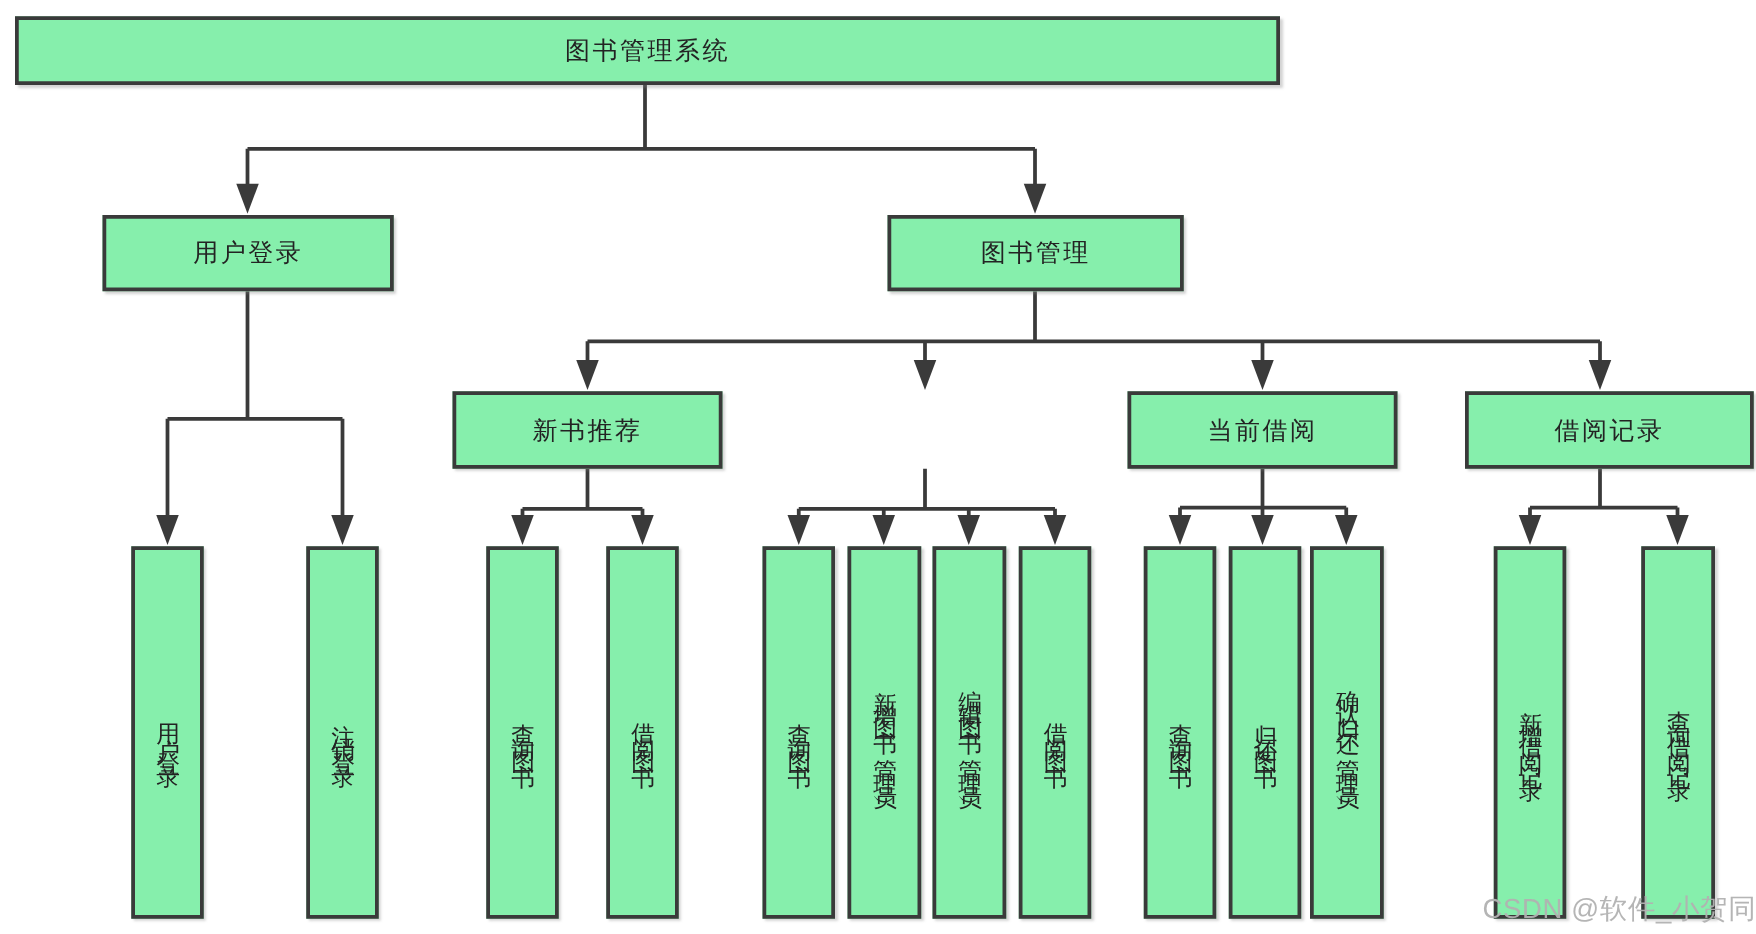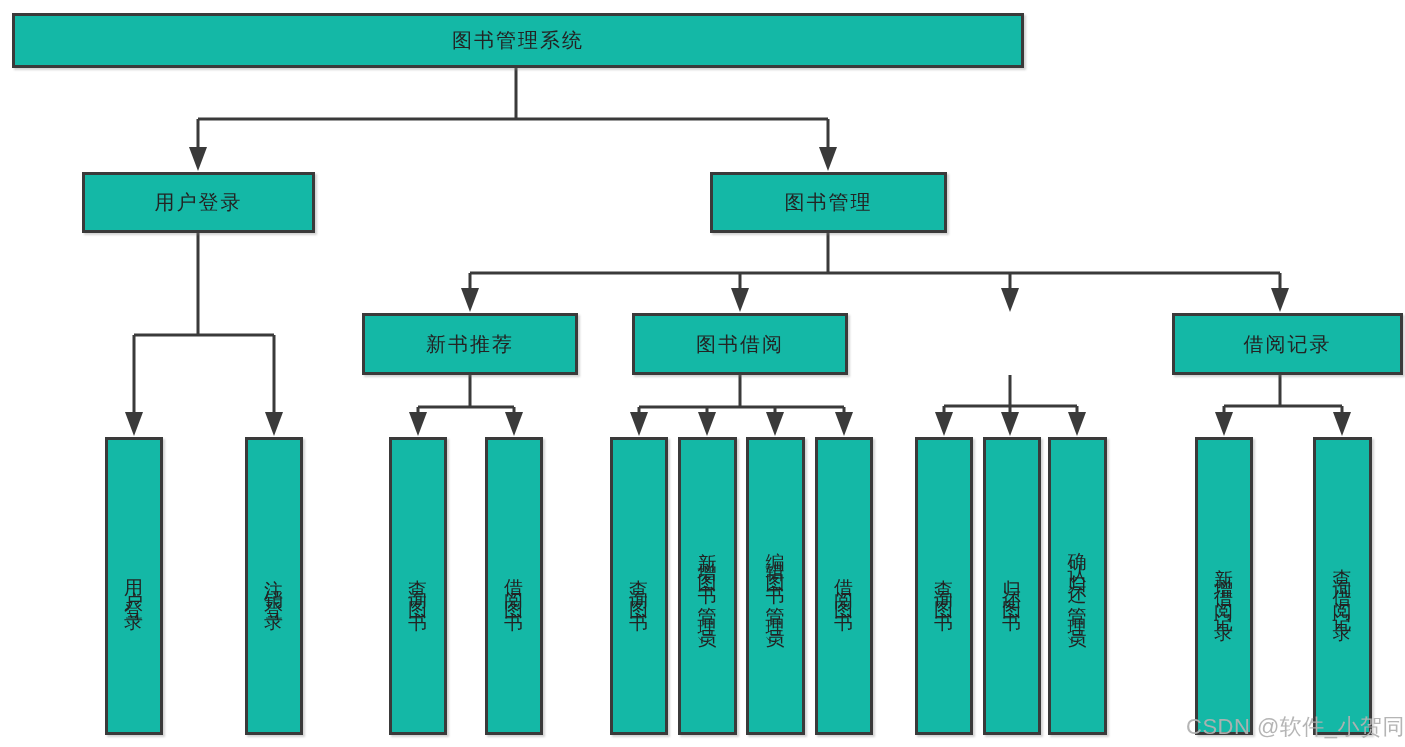--- a/index.html
+++ b/index.html
@@ -5,21 +5,21 @@
   html,body{margin:0;padding:0;}
   body{
     width:1405px;height:747px;position:relative;overflow:hidden;
     background:#ffffff;
     font-family:"Liberation Sans","DejaVu Sans",sans-serif;
   }
   #stage{position:absolute;inset:0;width:1405px;height:747px;}
   svg.connectors{position:absolute;left:0;top:0;z-index:1;}
   .box{
     position:absolute;box-sizing:border-box;z-index:2;
-    background:#14b8a6;border:3px solid #3a3a3a;
+    background:#86efac;border:3px solid #3a3a3a;
     display:flex;align-items:center;justify-content:center;
     color:#232323;
     box-shadow:2px 2px 2px rgba(130,130,130,0.35);
     text-align:right;
   }
   .h{font-size:20px;letter-spacing:2px;white-space:nowrap;}
   .v{
     writing-mode:vertical-rl;text-orientation:mixed;
     font-size:19px;letter-spacing:11px;line-height:1;
   }
@@ -77,21 +77,21 @@
       <polygon points="1333,412 1351,412 1342,436"></polygon>
     </g>
   </svg>
 
   <div class="box h" style="left:12px;top:13px;width:1012px;height:55px;">图书管理系统</div>
 
   <div class="box h" style="left:82px;top:172px;width:233px;height:61px;">用户登录</div>
   <div class="box h" style="left:710px;top:172px;width:237px;height:61px;">图书管理</div>
 
   <div class="box h" style="left:362px;top:313px;width:216px;height:62px;">新书推荐</div>
-  <div class="box h" style="left:632px;top:313px;width:216px;height:62px;">图书借阅</div>
+  <div class="box h" style="left:902px;top:313px;width:216px;height:62px;">当前借阅</div>
   <div class="box h" style="left:1172px;top:313px;width:231px;height:62px;">借阅记录</div>
 
   <div class="box v" style="left:105px;top:437px;width:58px;height:298px;">用户登录</div>
   <div class="box v" style="left:245px;top:437px;width:58px;height:298px;">注销登录</div>
 
   <div class="box v" style="left:389px;top:437px;width:58px;height:298px;">查询图书</div>
   <div class="box v" style="left:485px;top:437px;width:58px;height:298px;">借阅图书</div>
 
   <div class="box v" style="left:610px;top:437px;width:58px;height:298px;">查询图书</div>
   <div class="box v" style="left:678px;top:437px;width:59px;height:298px;">新增图书（管理员）</div>

